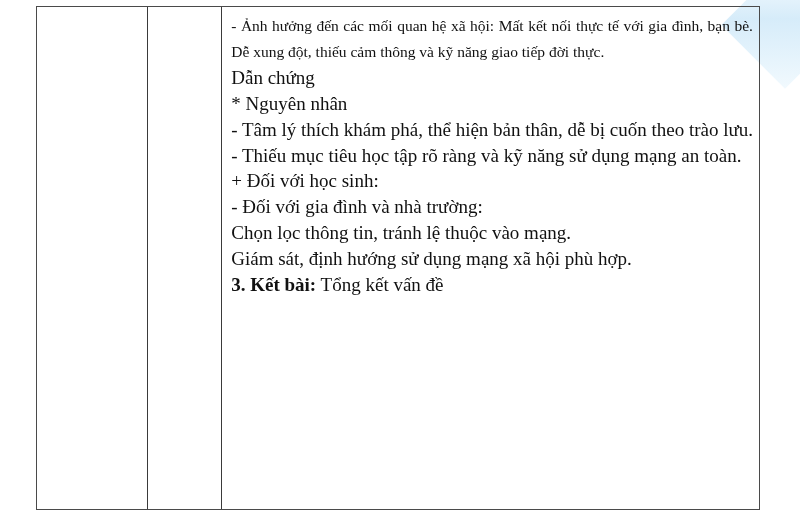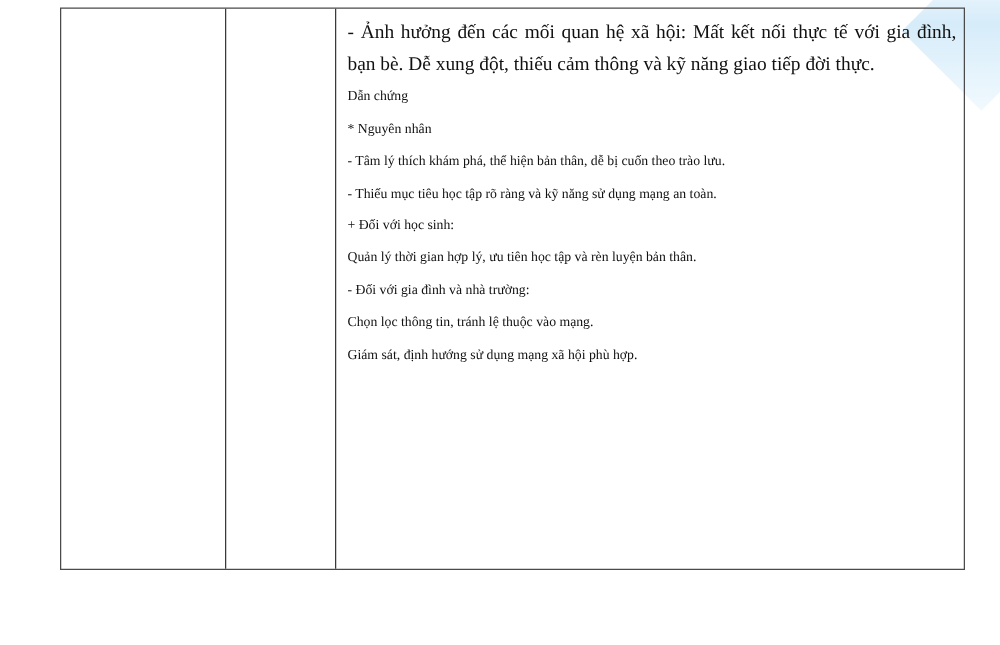--- a/index.html
+++ b/index.html
@@ -19,24 +19,24 @@
       position: absolute;
       top: -20px;
       right: -30px;
       width: 90px;
       height: 90px;
       background: linear-gradient(135deg, rgba(190,225,245,0.0) 0%, rgba(180,220,245,0.55) 45%, rgba(200,232,250,0.25) 100%);
       transform: rotate(45deg);
     }
     .doc-table {
       position: absolute;
-      left: 48px;
+      left: 36px;
       top: 6px;
       width: 724px;
-      height: 450px;
+      height: 504px;
       border: 1.5px solid #4a4a4a;
       box-sizing: border-box;
       display: flex;
       align-items: flex-end;
     }
     .col {
       height: 100%;
       box-sizing: border-box;
     }
     .col-1 {
@@ -46,21 +46,21 @@
     .col-2 {
       width: 88px;
       border-right: 1px solid #3a3a3a;
     }
     .col-3 {
       flex: 1;
       padding: 6px 6px 0 9px;
       box-sizing: border-box;
     }
     .line {
-      font-size: 11px;
+      font-size: 19px;
       line-height: 25.9px;
       white-space: nowrap;
     }
     .para-justify {
       font-size: 15.5px;
       line-height: 25.9px;
       text-align: justify;
       text-align-last: left;
       margin: 0;
     }
@@ -76,18 +76,18 @@
 <div class="doc-table">
   <div class="col col-1"></div>
   <div class="col col-2"></div>
   <div class="col col-3">
     <p class="para-justify">- Ảnh hưởng đến các mối quan hệ xã hội: Mất kết nối thực tế với gia đình, bạn bè. Dễ xung đột, thiếu cảm thông và kỹ năng giao tiếp đời thực.</p>
     <div class="line">Dẫn chứng</div>
     <div class="line">* Nguyên nhân</div>
     <div class="line">- Tâm lý thích khám phá, thể hiện bản thân, dễ bị cuốn theo trào lưu.</div>
     <div class="line">- Thiếu mục tiêu học tập rõ ràng và kỹ năng sử dụng mạng an toàn.</div>
     <div class="line">+ Đối với học sinh:</div>
-    <div class="line">Quản lý thời gian hợp lý, ưu tiên học tập và rèn luyện bản thân.</div>
     <div class="line">- Đối với gia đình và nhà trường:</div>
     <div class="line">Chọn lọc thông tin, tránh lệ thuộc vào mạng.</div>
     <div class="line">Giám sát, định hướng sử dụng mạng xã hội phù hợp.</div>
+    <div class="line"><span class="bold">3. Kết bài:</span><span> Tổng kết vấn đề</span></div>
   </div>
 </div>
 
 </body></html>

